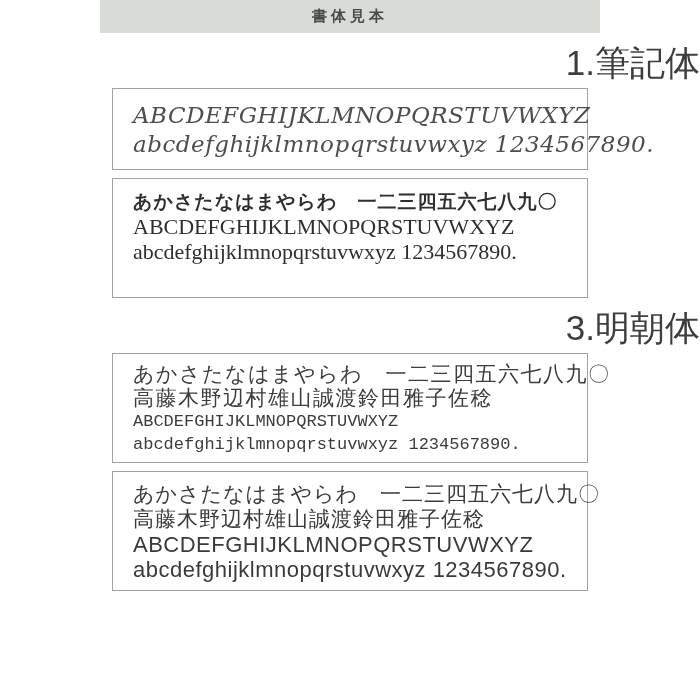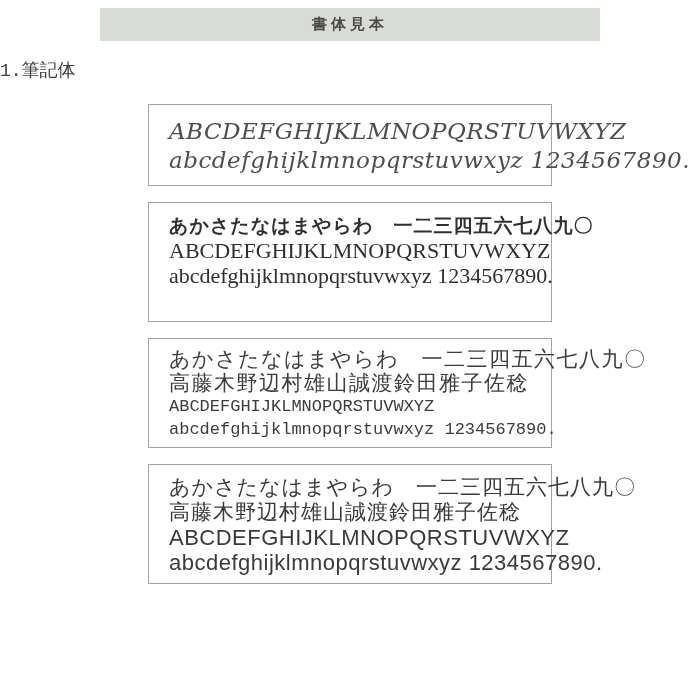--- a/index.html
+++ b/index.html
@@ -12,49 +12,49 @@
     height: 700px;
     overflow: hidden;
     font-family: "Liberation Sans", sans-serif;
     position: relative;
   }
 
   
   .header-bar {
     width: 500px;
     height: 33px;
-    margin: 8px auto;
+    margin: 0 auto;
     background: var(--header-bg, #d9dbd6);
     display: flex;
     align-items: center;
     justify-content: center;
   }
   .header-title {
     font-size: 15px;
     font-weight: bold;
     letter-spacing: 4px;
     color: var(--header-text, #4a4a48);
     font-family: "Liberation Sans", sans-serif;
   }
 
   
   .section-title {
     margin: 13px 0 7px 0;
-    text-align: left;
-    font-size: 18px;
+    text-align: right;
+    font-size: 35px;
     line-height: 34px;
     font-weight: normal;
     color: var(--title-text, #3d3d3d);
-    font-family: Liberation Mono, monospace;
+    font-family: Liberation Sans, sans-serif;
   }
 
   
   .specimen-box {
-    width: 404px;
-    margin: 16px auto;
+    width: 476px;
+    margin: 8px auto;
     border: 1px solid var(--box-border, #a3a3a3);
     box-sizing: border-box;
     background: #ffffff;
   }
   .line { white-space: nowrap; }
 
   
   .s1 .specimen-box { height: 82px; padding: 12px 20px; }
   .s1 .line {
     font-family: "DejaVu Serif", serif;
@@ -132,20 +132,21 @@
 
 <section class="specimen-section s2">
   <div class="specimen-box">
     <div class="line line-jp">あかさたなはまやらわ　一二三四五六七八九〇</div>
     <div class="line line-latin">ABCDEFGHIJKLMNOPQRSTUVWXYZ</div>
     <div class="line line-latin">abcdefghijklmnopqrstuvwxyz 1234567890.</div>
   </div>
 </section>
 
 <section class="specimen-section s3">
+  <h2 class="section-title">3.明朝体</h2>
   <div class="specimen-box">
     <div class="line line-jp">あかさたなはまやらわ　一二三四五六七八九〇</div>
     <div class="line line-jp">高藤木野辺村雄山誠渡鈴田雅子佐稔</div>
     <div class="line line-latin">ABCDEFGHIJKLMNOPQRSTUVWXYZ</div>
     <div class="line line-latin">abcdefghijklmnopqrstuvwxyz 1234567890.</div>
   </div>
 </section>
 
 <section class="specimen-section s4">
   <div class="specimen-box">

